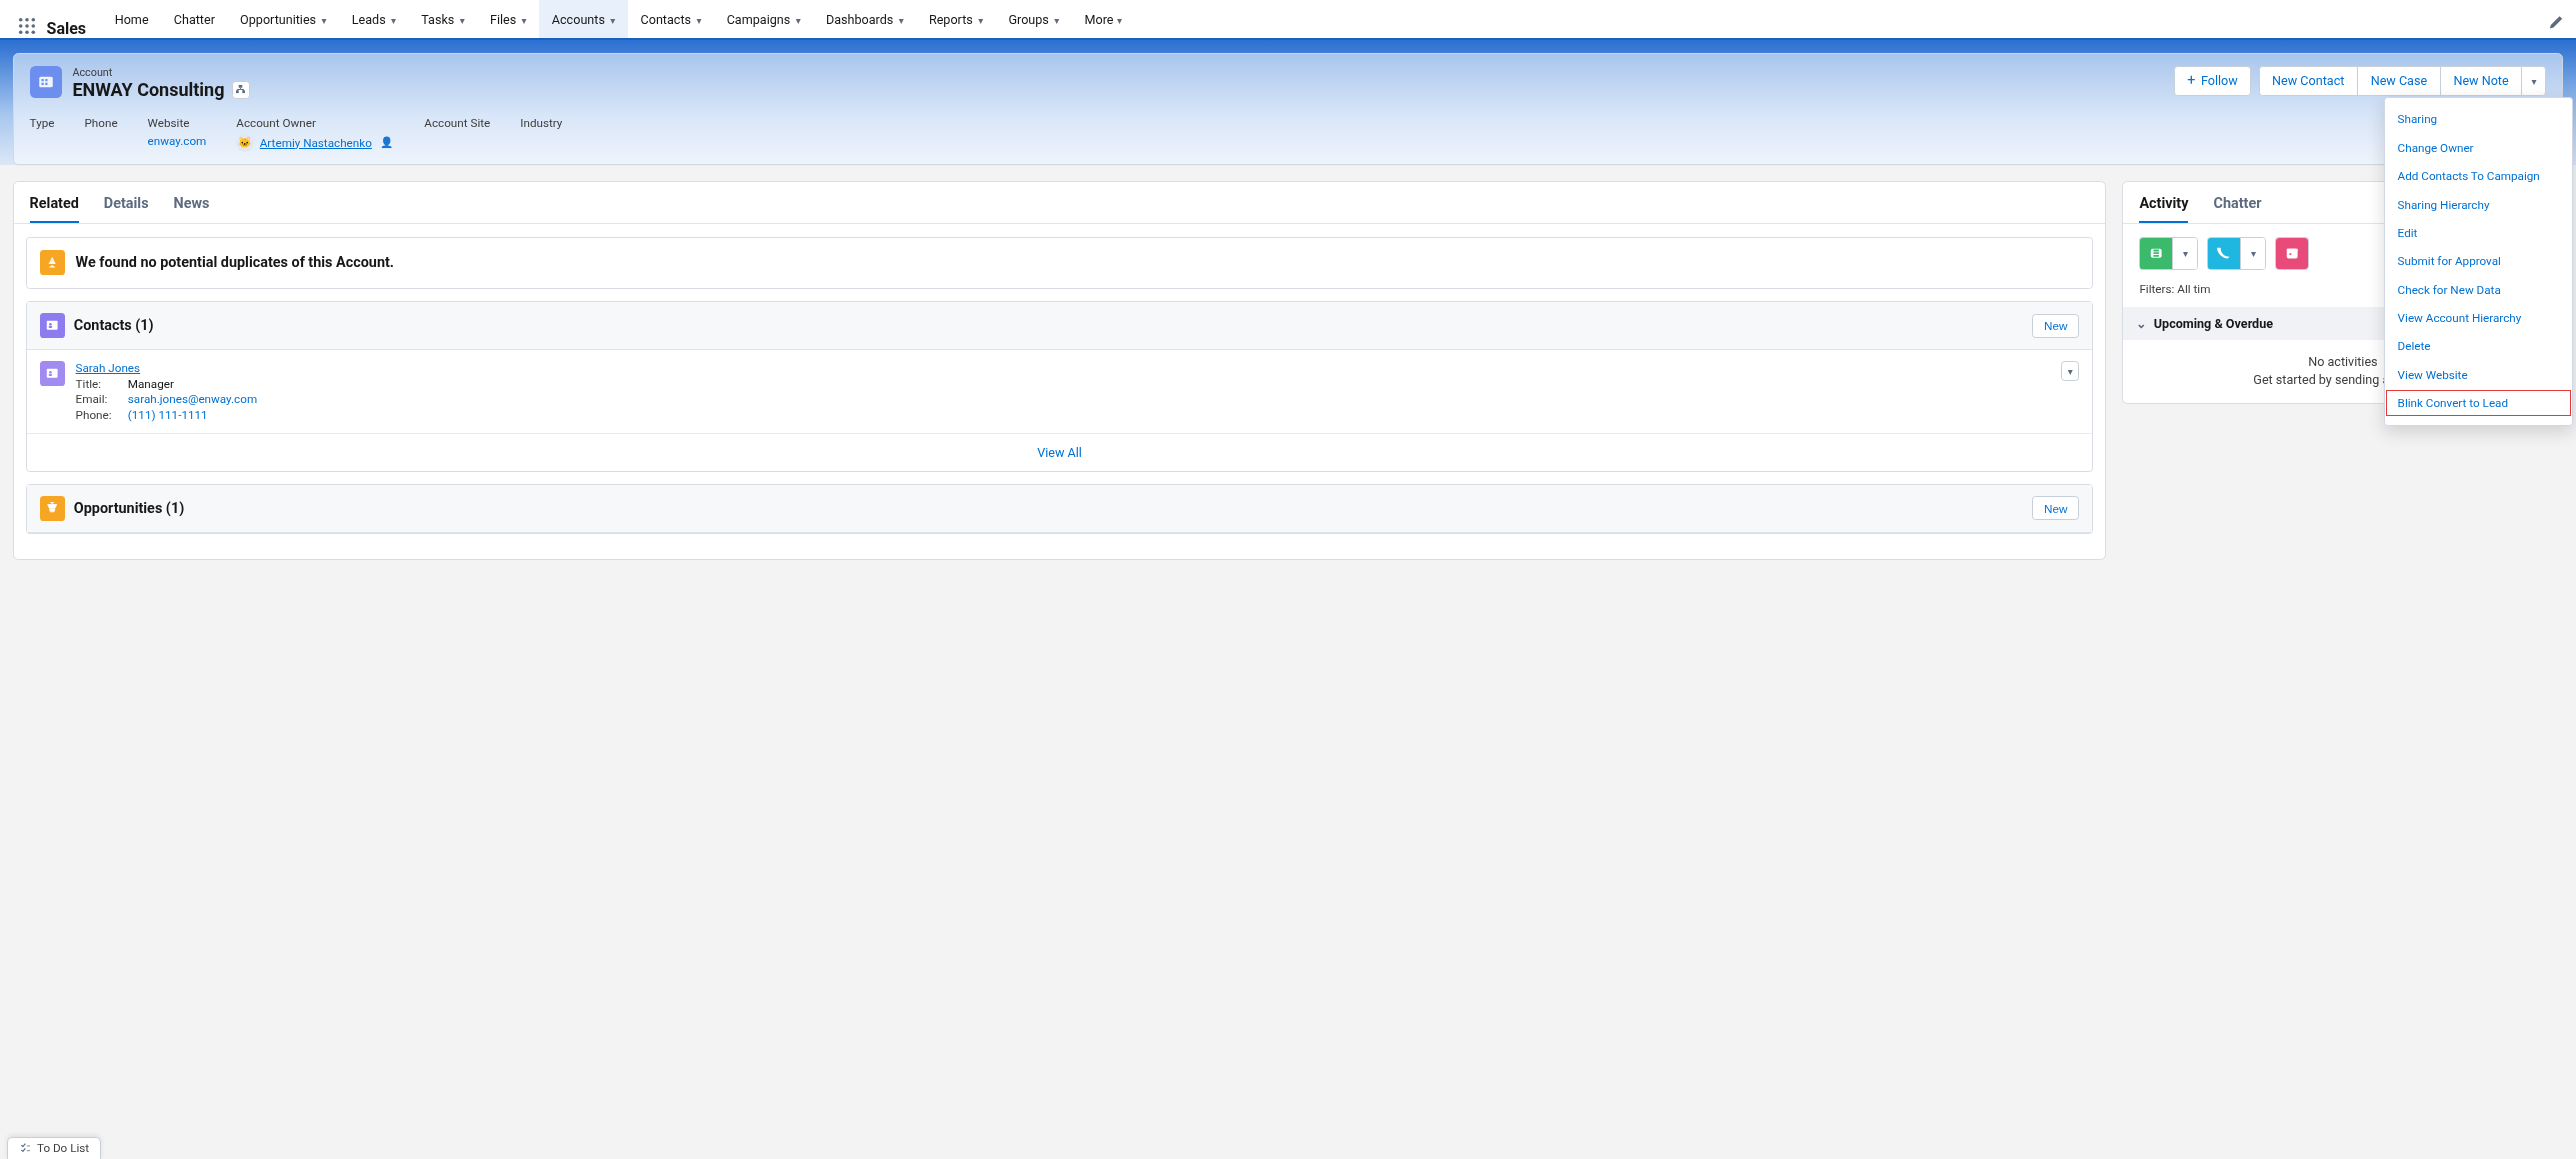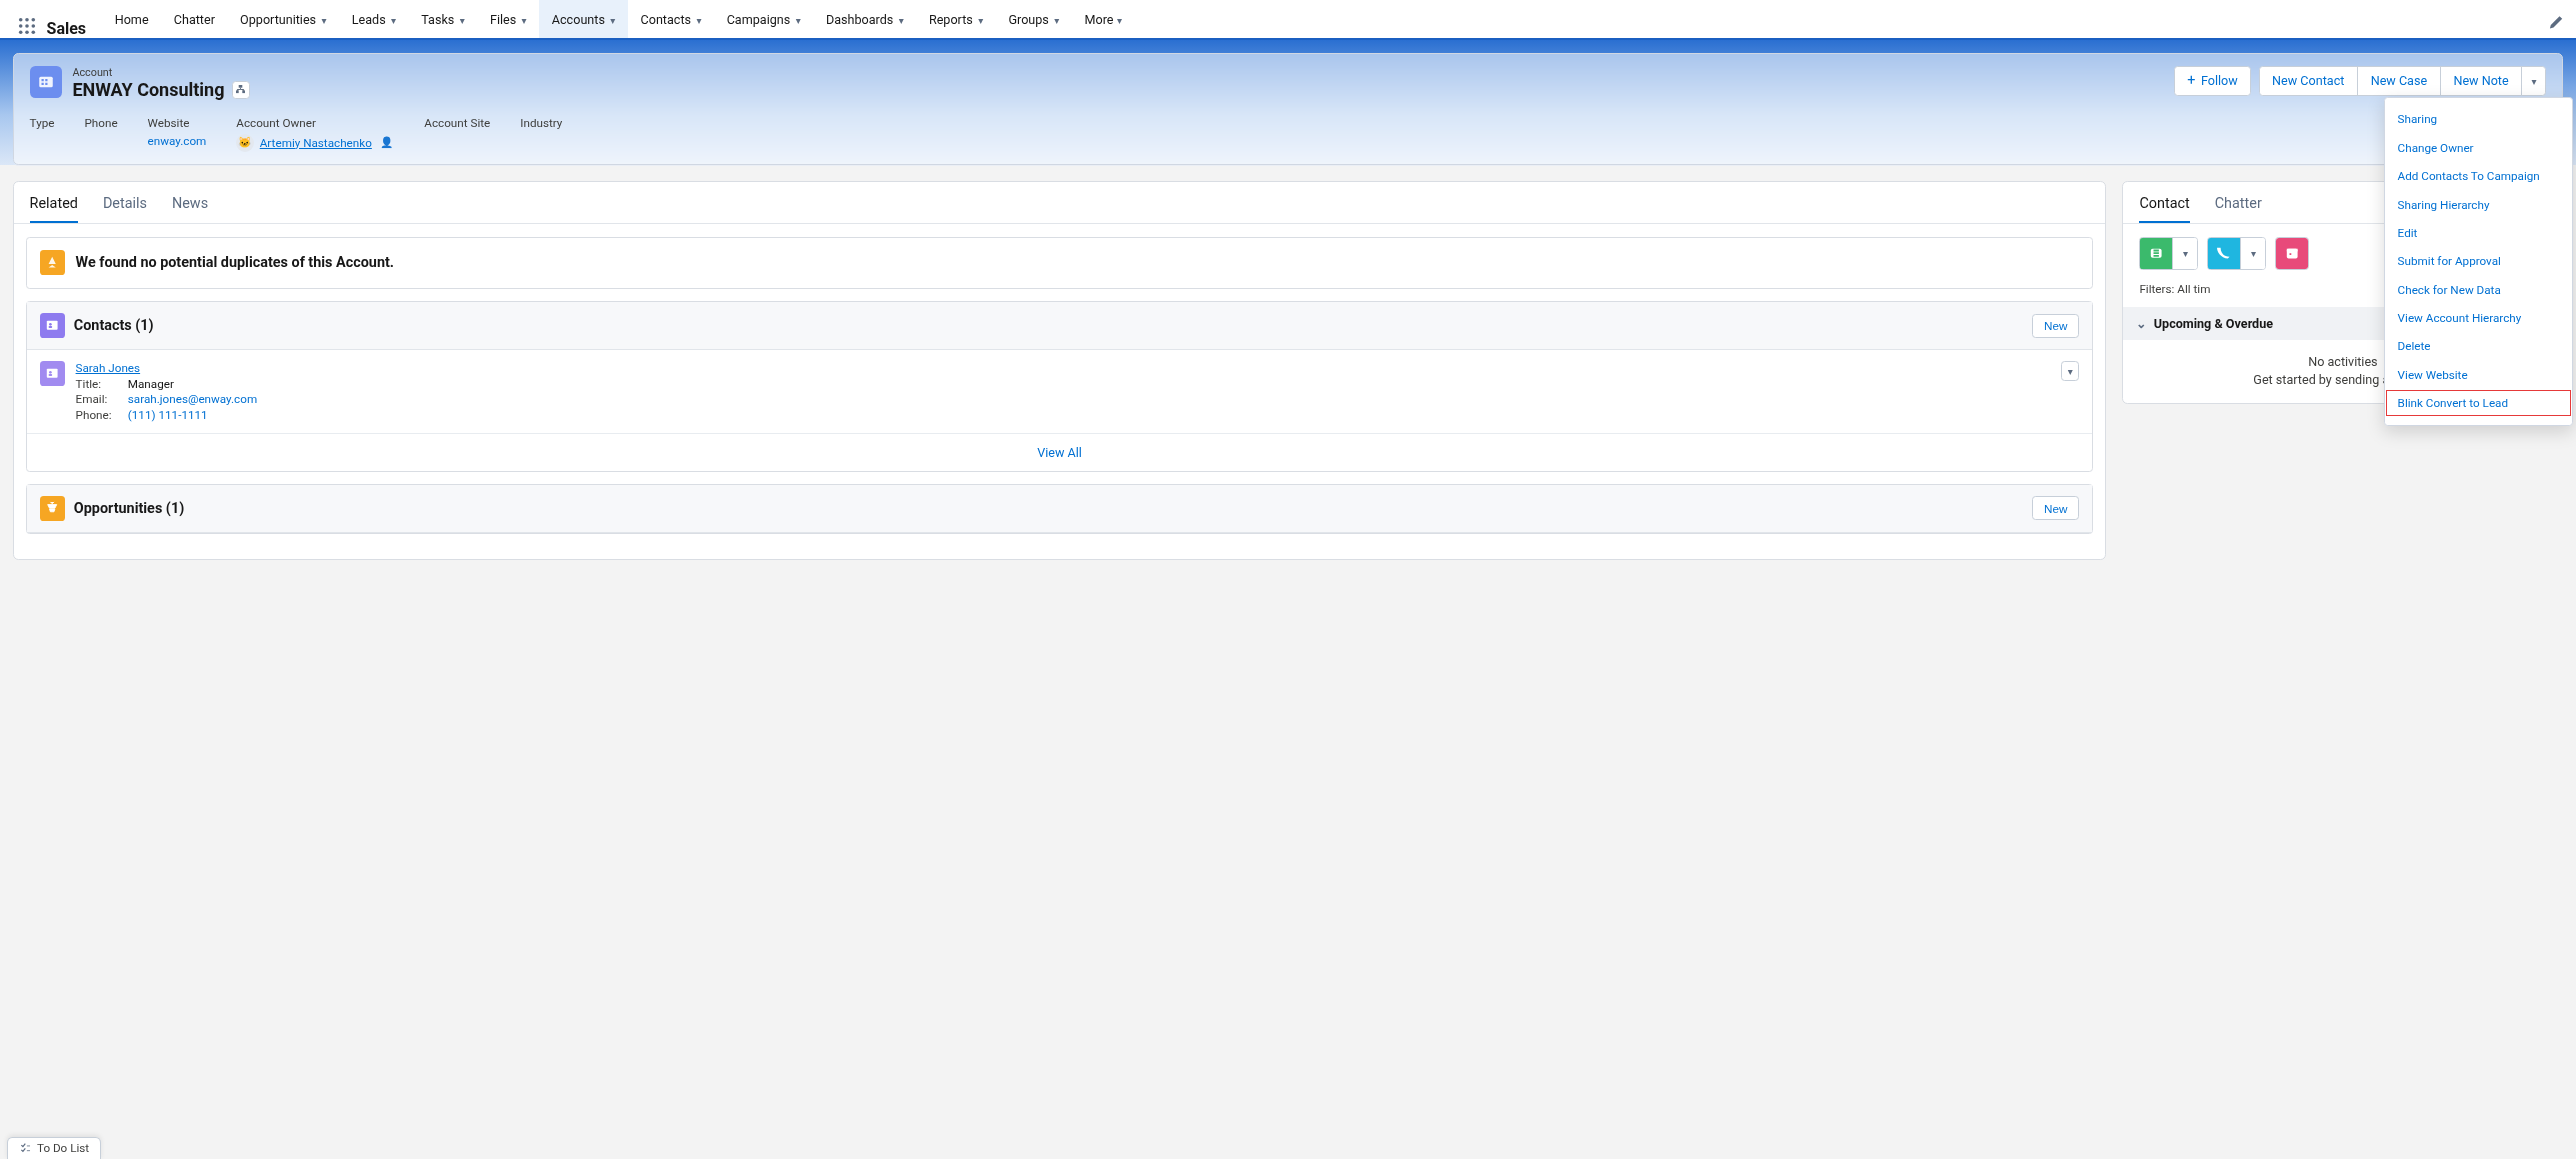--- a/index.html
+++ b/index.html
@@ -46,21 +46,21 @@
 
 
 .content { display: flex; gap: 16px; padding: 16px 12.6px; align-items: flex-start; }
 .col-left { flex: 1; min-width: 0; }
 .col-right { width: 441px; min-width: 270px; }
 
 .card { background: #fff; border: 0.9px solid #d9dde3; border-radius: 5.4px; }
 
 
 .tabs { display: flex; gap: 25px; padding: 12.6px 16px 0 16px; border-bottom: 0.9px solid #e1e5ea;}
-.tab { font-size: 14.4px; font-weight: 400; color: #5c6b80; padding-bottom: 9px; cursor: pointer; border-bottom: 2.7px solid transparent; }
+.tab { font-size: 14.4px; font-weight: 700; color: #5c6b80; padding-bottom: 9px; cursor: pointer; border-bottom: 2.7px solid transparent; }
 .tab.active { color: #181818; border-bottom-color: #0070d2; }
 
 .panel-content { padding: 12.6px; }
 
 .dup-card { border: 0.9px solid #d9dde3; border-radius: 3.6px; padding: 12.6px; display: flex; align-items: center; gap: 10.8px; margin-bottom: 12.6px; }
 .dup-icon { width: 25px; height: 25px; border-radius: 3.6px; background: #f6a623; display: flex; align-items: center; justify-content: center; color: #fff; }
 .dup-text { font-size: 14.4px; font-weight: 700; }
 
 .related-card { border: 0.9px solid #d9dde3; border-radius: 3.6px; margin-bottom: 12.6px;}
 .related-header { display: flex; align-items: center; padding: 10.8px 12.6px; background: #f7f8fa; border-bottom: 0.9px solid #e1e5ea;}
@@ -354,21 +354,21 @@
           </div>
           <div class="related-title">Opportunities (1)</div>
           <button class="btn-small">New</button>
         </div>
       </div>
     </div>
   </div>
 
   <div class="col-right card">
     <div class="right-tabs">
-      <div class="tab active">Contact</div>
+      <div class="tab active">Activity</div>
       <div class="tab">Chatter</div>
     </div>
     <div class="act-toolbar">
       <div class="act-btn act-green">
         <div class="main">
             <svg width="14.4" height="14.4" viewBox="0 0 16 16">
               <rect x="2" y="3" width="12" height="10" rx="2" fill="#fff"></rect>
               <path stroke="#3bba6c" stroke-width="2" d="M5 8h6M5 11h6M5 5h6"></path>
             </svg>
           </div>

